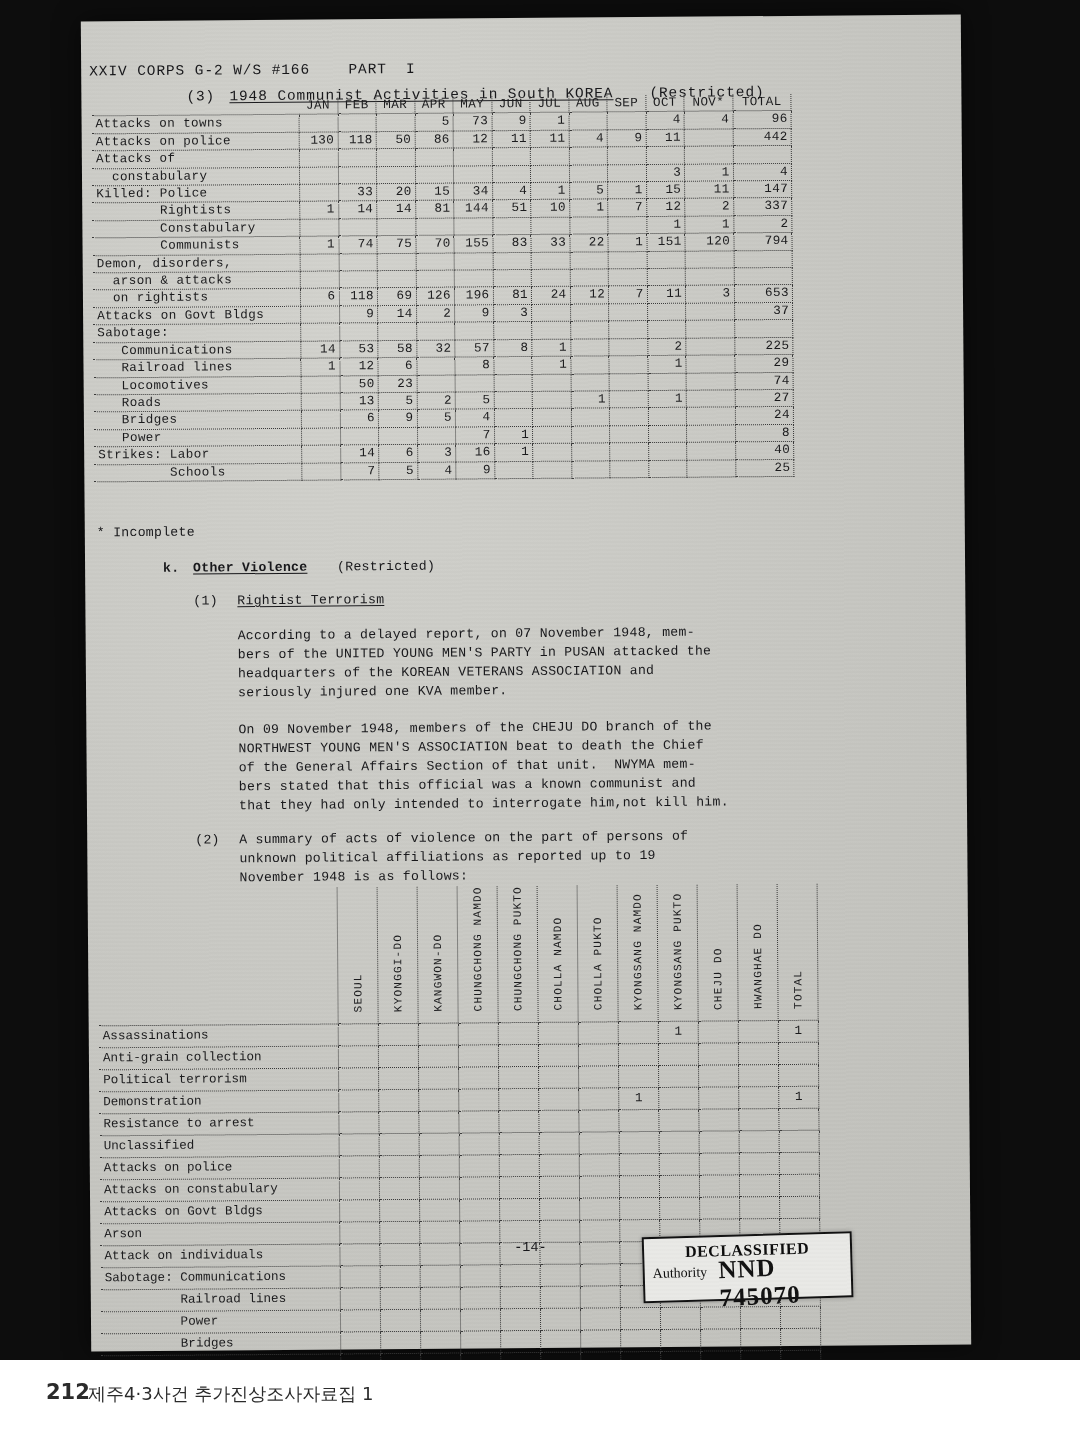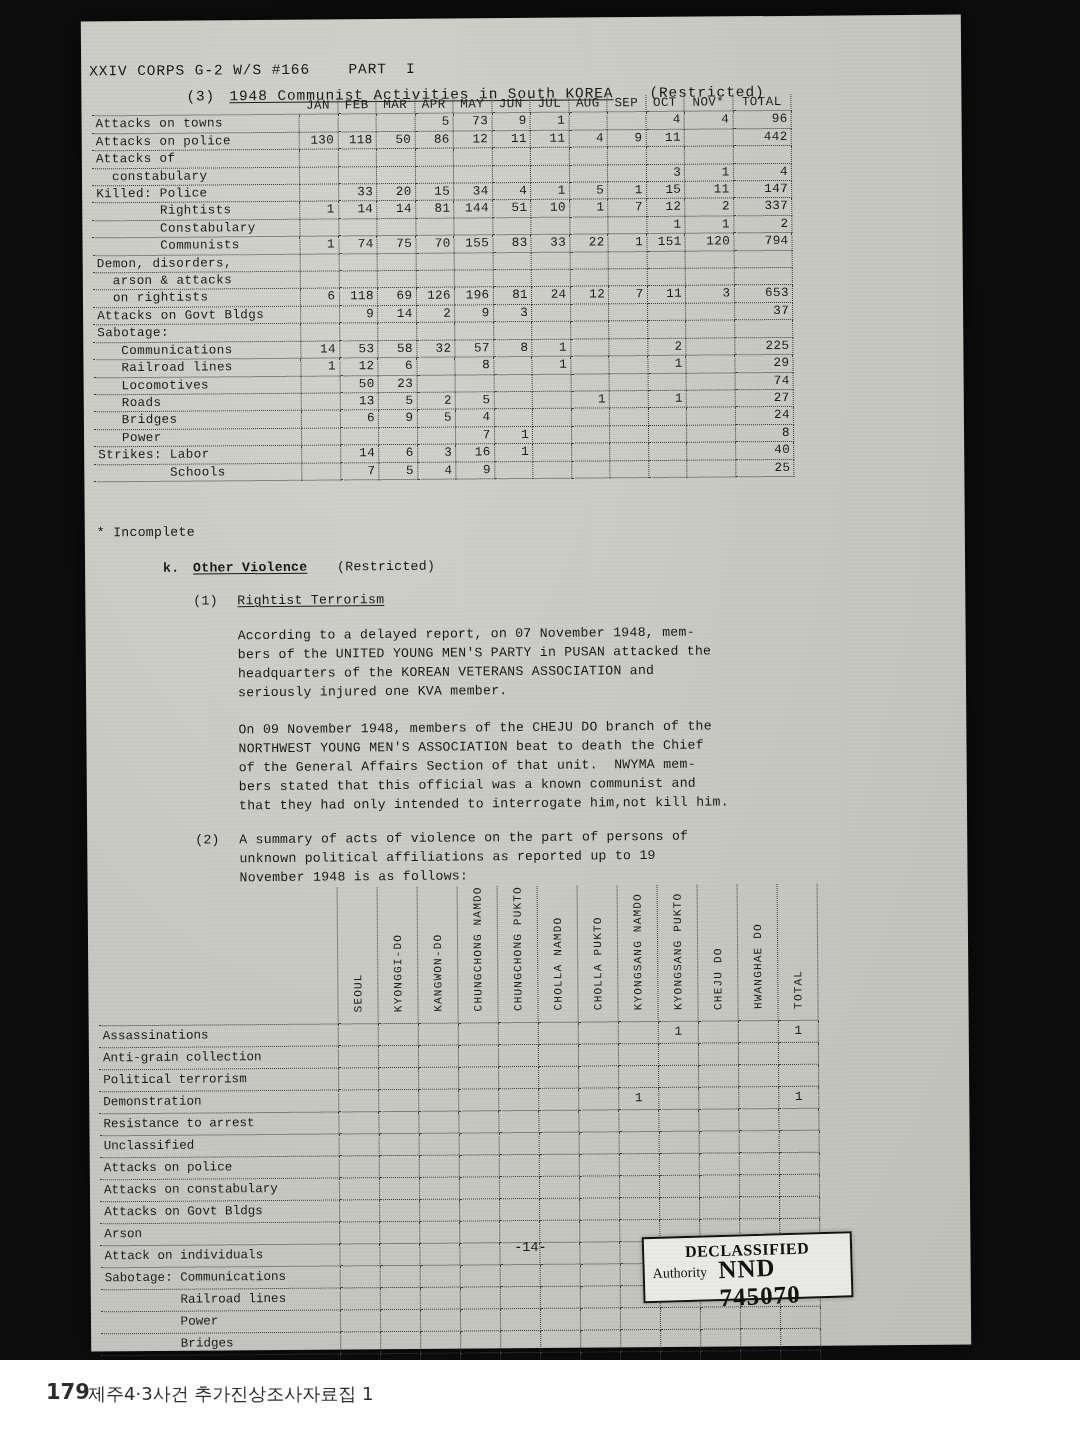--- a/index.html
+++ b/index.html
@@ -760,15 +760,15 @@
         <div class="s1">DECLASSIFIED</div>
         <div class="s2">Authority</div>
         <div class="s3">NND 745070</div>
       </div>
 
     </div>
   </div>
 </div>
 
 <div class="footer">
-  <span class="fnum">179</span>
+  <span class="fnum">212</span>
   <span class="ftxt">제주4·3사건 추가진상조사자료집 1</span>
 </div>
 
 </body></html>

